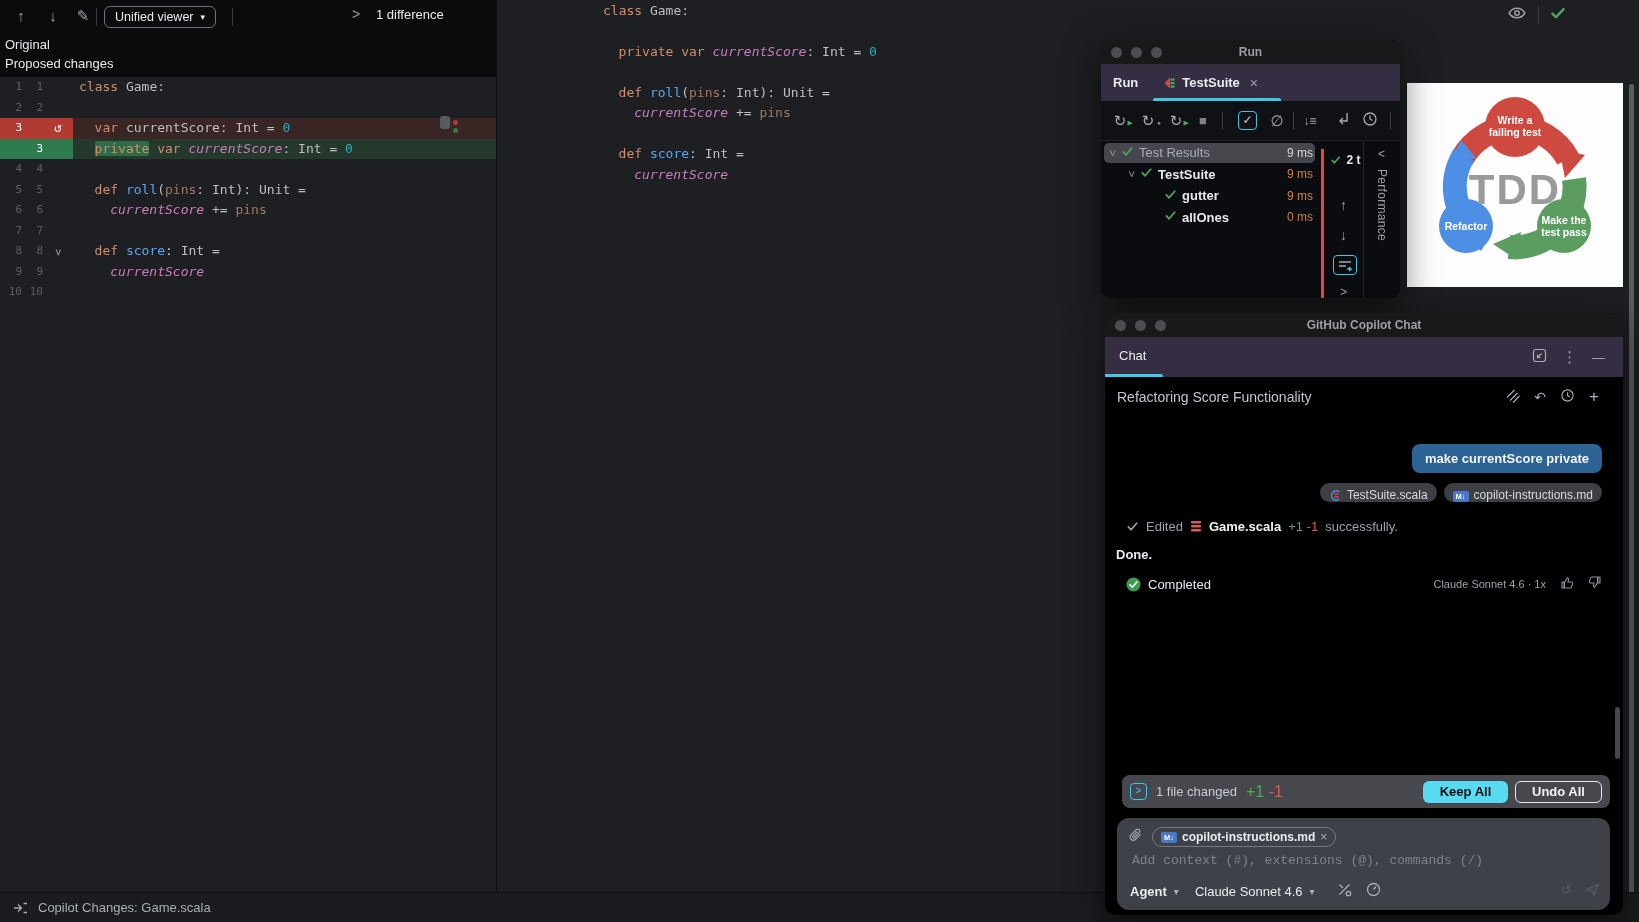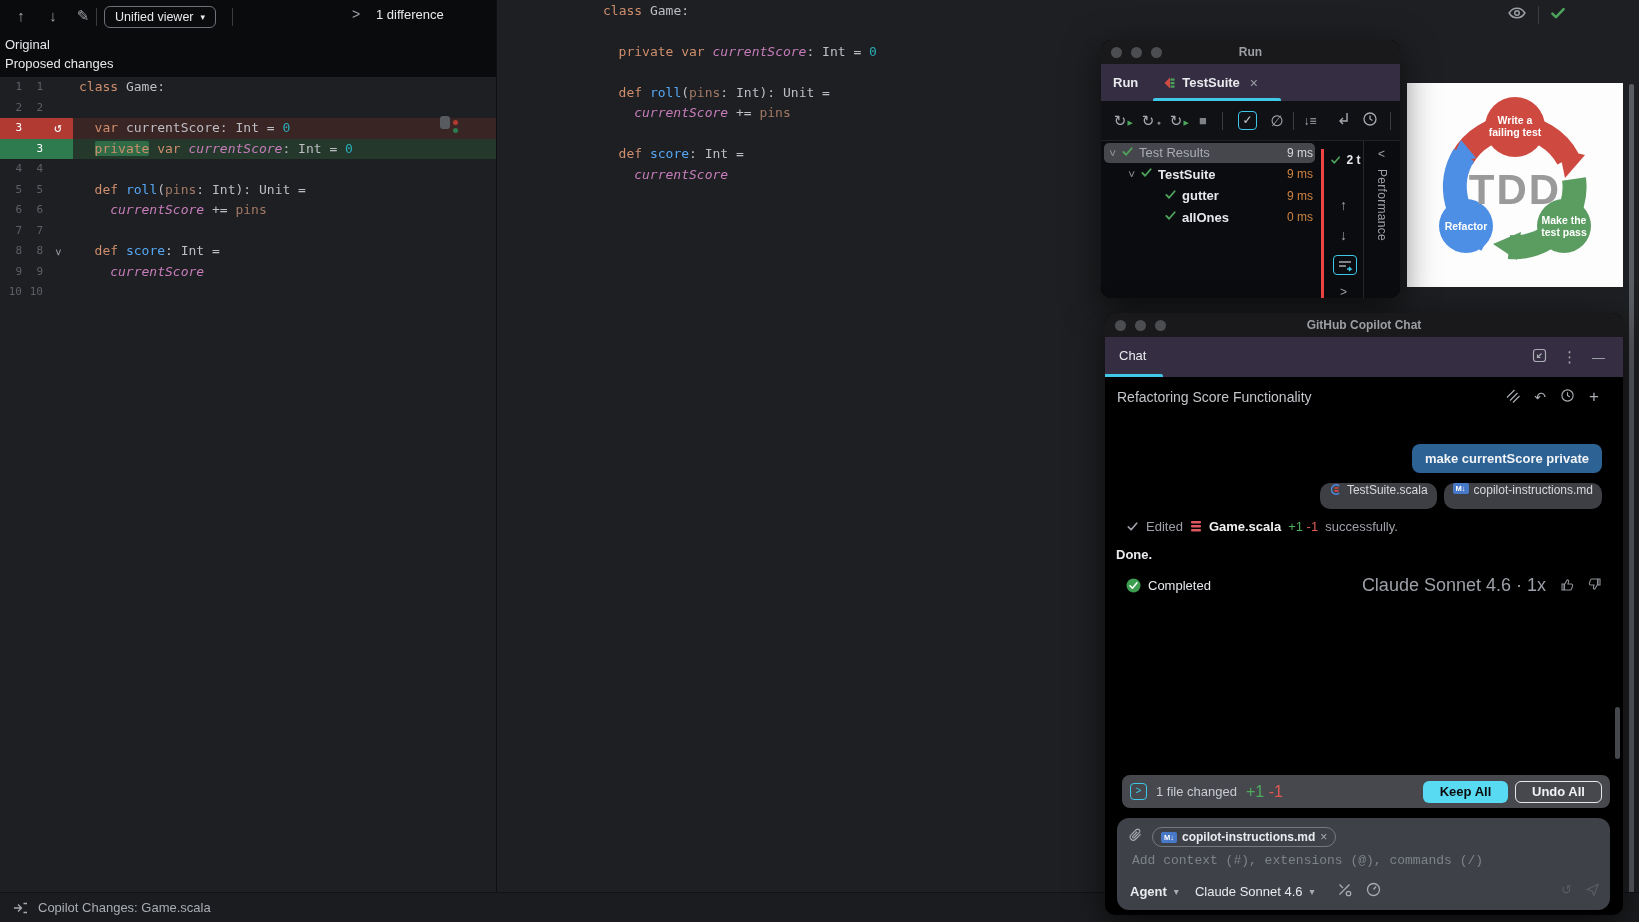--- a/index.html
+++ b/index.html
@@ -99,31 +99,31 @@
   .chattabs { height:40px; background:#352D41; position:relative; }
   .chattab-label { position:absolute; left:14px; top:0; line-height:37px; font-weight:normal; color:#E8EAED; font-size:13px; }
   .chat-underline { position:absolute; left:0; bottom:0; width:58px; height:3px; background:#3FC8E8; border-radius:0 2px 0 0; }
   .chathead-icons { position:absolute; right:18px; top:0; height:40px; display:flex; align-items:center; gap:15px; color:#A9ACB2; }
   .chatbody { position:absolute; top:64px; left:0; right:0; height:398px; }
   .convtitle { position:absolute; left:12px; top:12px; font-size:14px; color:#C2C5CA; }
   .titleicons { position:absolute; right:24px; top:10px; display:flex; align-items:center; gap:14px; color:#A9ACB2; font-size:14px; }
   .bubble { position:absolute; top:67px; right:21px; background:#2D6295; color:#F2F4F7; font-weight:bold; font-size:13px;
             padding:7px 13px; border-radius:8px; }
   .chips { position:absolute; top:106px; right:21px; display:flex; gap:7px; }
-  .chip { background:#3D3F44; border-radius:10px; height:26px; display:flex; align-items:flex-start; gap:5px; padding:0 9px;
+  .chip { background:#3D3F44; border-radius:10px; height:19px; display:flex; align-items:flex-end; gap:5px; padding:0 9px;
           font-size:12px; color:#D6D8DD; }
   .mdico { width:16px; height:11px; background:#4878C8; border-radius:2px; color:#fff; font-size:7.5px; font-weight:bold;
            text-align:center; line-height:11px; }
   .editrow { position:absolute; left:21px; top:142px; display:flex; align-items:center; gap:7px; font-size:13px; color:#9DA0A8; }
   .efile { color:#F0F1F3; font-weight:bold; }
   .plus { color:#4DAB5C; } .minus { color:#E15A52; }
   .done { position:absolute; left:11px; top:170px; color:#E8EAED; font-size:13px; font-weight:bold; }
   .comprow { position:absolute; left:21px; top:198px; right:21px; display:flex; align-items:center; font-size:13px; }
   .complabel { color:#E6E8ED; margin-left:7px; }
-  .modelinfo { margin-left:auto; color:#9DA0A8; font-size:18px; }
+  .modelinfo { margin-left:auto; color:#9DA0A8; font-size:11px; }
   .thumbs { display:flex; gap:12px; margin-left:14px; color:#8E9299; }
   .chatscroll { position:absolute; right:3px; top:330px; width:5px; height:52px; background:#45484D; border-radius:3px; }
   .changesbar { position:absolute; left:17px; top:462px; width:488px; height:33px; background:#46484E; border-radius:8px;
                 display:flex; align-items:center; padding:0 8px; }
   .expbtn { width:17px; height:17px; border:1.5px solid #3EC7E6; border-radius:4px; color:#3EC7E6; font-size:10px;
             line-height:14px; text-align:center; flex:none; }
   .cbtext { margin-left:9px; color:#C8CBD0; font-size:13px; }
   .btn-keep { margin-left:auto; width:85px; height:22px; background:#58DBF2; color:#0B0C0E; font-weight:bold; font-size:13px;
               border:none; border-radius:6px; line-height:22px; text-align:center; }
   .btn-undo { margin-left:7px; width:87px; height:22px; background:transparent; color:#F0F1F3; font-weight:bold; font-size:13px;

